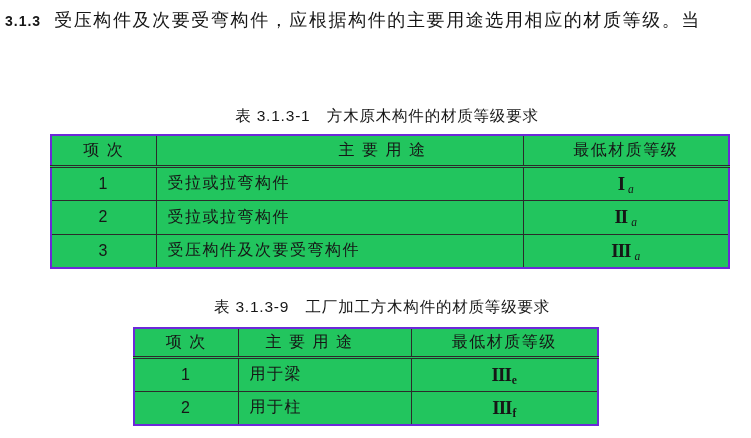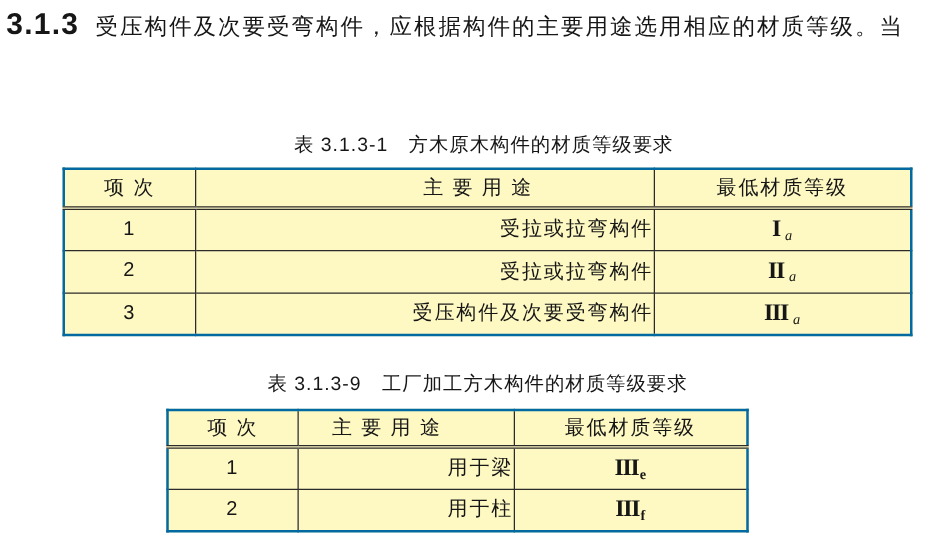--- a/index.html
+++ b/index.html
@@ -26,43 +26,43 @@
     line-height: 30px;
     letter-spacing: 1.6px;
   }
   .para-line {
     white-space: nowrap;
   }
   .clause-no {
     font-weight: bold;
     letter-spacing: 1px;
     margin-right: 13px;
-    font-size: 24px;
+    font-size: 14px;
     margin-top: 13px;
   }
 
   
   .tbl-caption {
     position: absolute;
     text-align: center;
     font-size: 15.5px;
     letter-spacing: 0.8px;
     white-space: nowrap;
     padding-left: 36px;
   }
   #caption1 { top: 106px; left: 0;  width: 702px; }
   #caption2 { top: 297px; left: 0;  width: 692px; }
 
   
   table {
     position: absolute;
     border-collapse: collapse;
     table-layout: fixed;
-    background: #fef9c3;
-    border: 2px solid #0369a1;
+    background: #22c55e;
+    border: 2px solid #6d28d9;
     font-size: 16px;
   }
   #table1 { left: 50px;  top: 134px; width: 678px; }
   #table2 { left: 133px; top: 327px; width: 464px; }
 
   th, td {
     border: 1px solid #2b2b2b;
     padding: 0;
     font-weight: normal;
     text-align: center;
@@ -71,21 +71,21 @@
     overflow: hidden;
   }
   thead th { border-bottom: 3px double #2b2b2b; }
 
   #table1 thead tr { height: 31px; }
   #table1 tbody tr { height: 34px; }
   #table2 thead tr { height: 29px; }
   #table2 tbody tr { height: 34px; }
 
   td.use-cell {
-    text-align: right;
+    text-align: left;
     padding-left: 11px;
   }
   #table1 th.use-head { padding-left: 86px; }
   #table2 th.use-head { padding-right: 30px; }
 
   
   .grade-roman {
     font-family: "Liberation Serif", serif;
     font-weight: bold;
     font-size: 19px;

